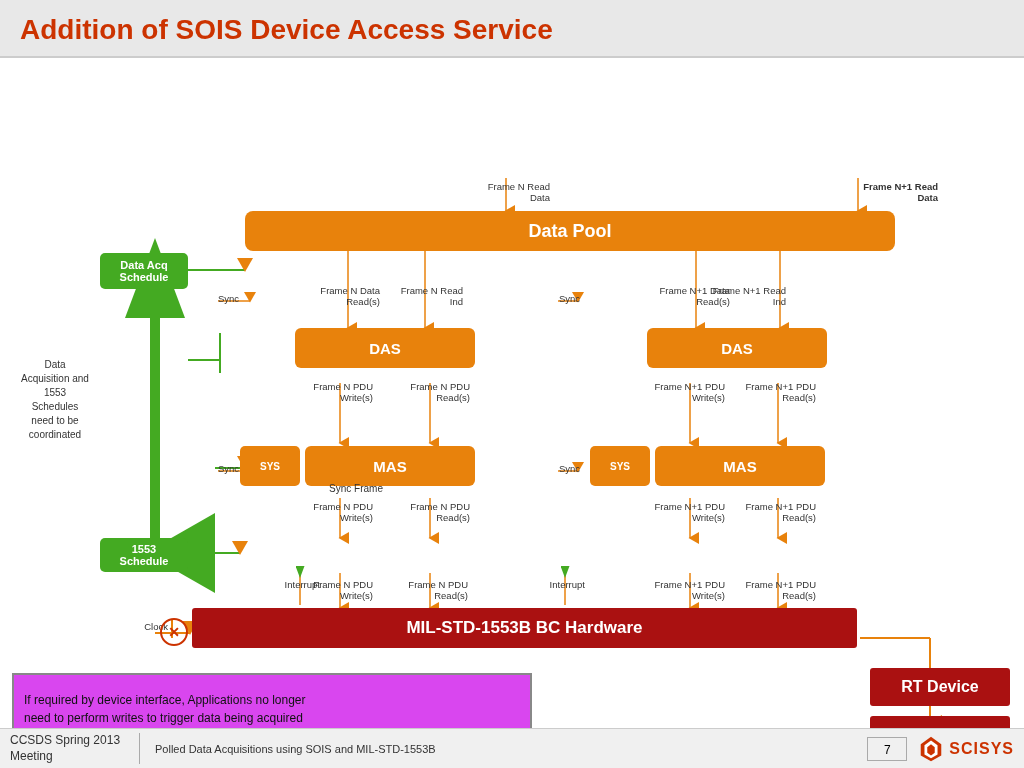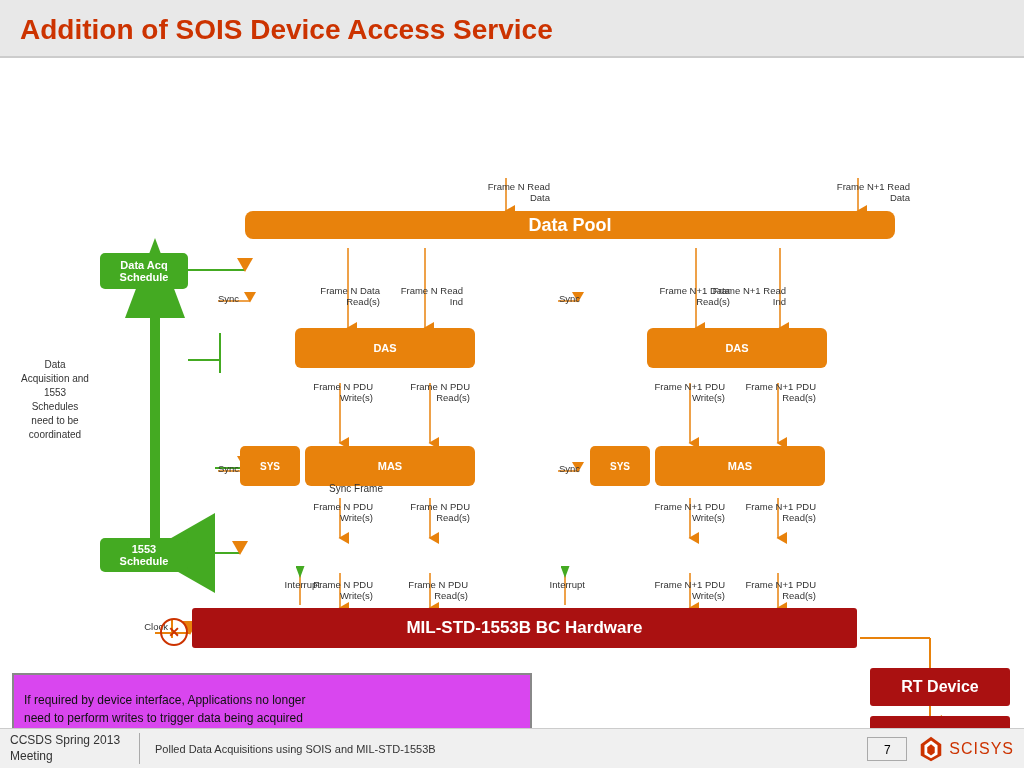--- a/index.html
+++ b/index.html
@@ -68,21 +68,21 @@
       display: flex;
       align-items: center;
       gap: 4px;
     }
     .logo-icon {
       width: 28px;
       height: 28px;
     }
     .logo-text {
       font-size: 16px;
-      font-weight: normal;
+      font-weight: bold;
       color: #cc3300;
       letter-spacing: 1px;
     }
 
     
     .diagram {
       position: absolute;
       top: 5px;
       left: 0;
       right: 0;
@@ -98,21 +98,21 @@
       text-align: center;
       border-radius: 8px;
       display: flex;
       align-items: center;
       justify-content: center;
       position: absolute;
     }
     .box-orange-medium {
       background: #e8820c;
       color: white;
-      font-size: 11px;
+      font-size: 15px;
       font-weight: bold;
       text-align: right;
       border-radius: 6px;
       display: flex;
       align-items: center;
       justify-content: center;
       position: absolute;
     }
     .box-orange-small {
       background: #e8820c;
@@ -290,26 +290,26 @@
         <line x1="558" y1="238" x2="578" y2="238" stroke="#e8820c" stroke-width="1.5" marker-end="url(#arrowDown)"></line>
         <line x1="558" y1="408" x2="578" y2="408" stroke="#e8820c" stroke-width="1.5" marker-end="url(#arrowDown)"></line>
       </svg>
 
 
       <div class="label-small" style="left:470px; top:118px; width:80px;">
         <span>Frame N
 Read Data</span>
       </div>
 
-      <div class="label-small" style="left:820px; top:118px; width:90px;">
+      <div class="label-small" style="left:848px; top:118px; width:90px;font-weight:bold;">
         <span>Frame N+1
 Read Data</span>
       </div>
 
-      <div class="box-orange-large" style="left:245px; top:148px; width:650px; height:28px;justify-content:center;">
+      <div class="box-orange-large" style="left:245px; top:148px; width:650px; height:40px;justify-content:center;">
         <span>Data Pool</span>
       </div>
 
       <div class="box-green" style="left:100px; top:190px; width:88px; height:36px; white-space:pre-line;">
         <span>Data Acq
 Schedule</span>
       </div>
 
       <div class="label-small" style="left:204px; top:230px; width:35px;">
         <span>Sync</span>

